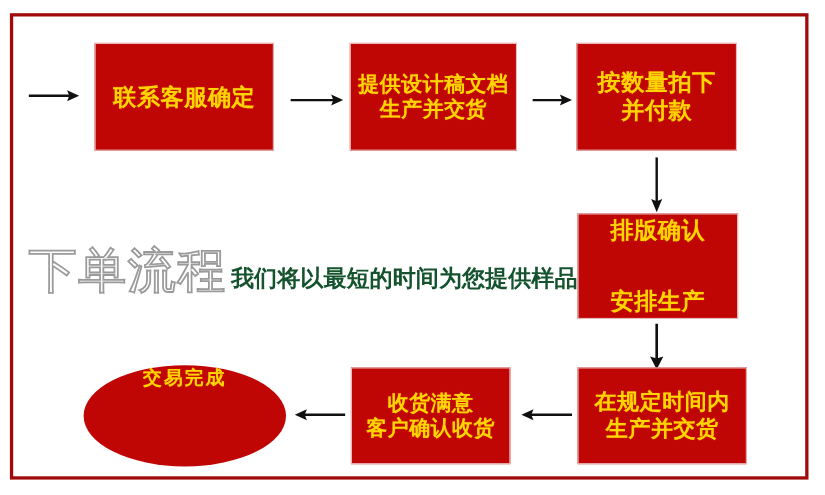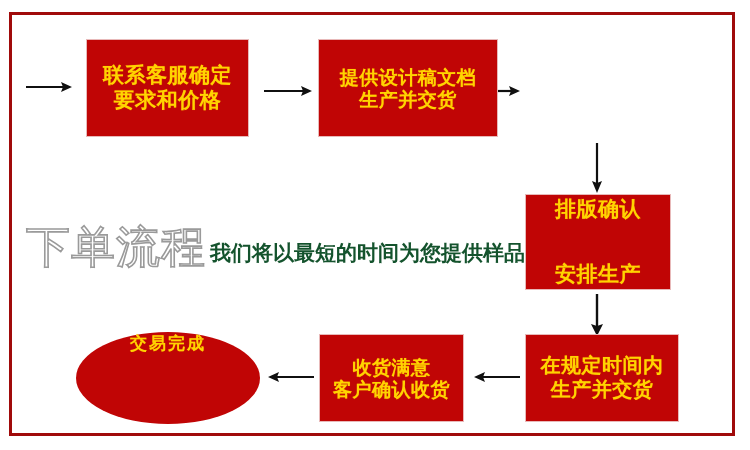--- a/index.html
+++ b/index.html
@@ -73,21 +73,21 @@
     justify-content: center;
     text-align: left;
     line-height: 1.18;
     letter-spacing: 0.5px;
     text-shadow: 0 0 1px rgba(255,170,0,0.55);
   }
   .box .ln { display: block; white-space: nowrap; }
 
   
   #box-contact       { left: 86px;  top: 39px;  width: 163px; height: 98px; font-size: 21px; }
-  #box-design        { left: 318px; top: 39px;  width: 180px; height: 98px; font-size: 19px; }
+  #box-design        { left: 318px; top: 39px;  width: 152px; height: 98px; font-size: 19px; }
   #box-order-pay     { left: 524px; top: 39px;  width: 146px; height: 98px; font-size: 21px; }
   #box-layout-prod   { left: 525px; top: 194px; width: 146px; height: 96px; font-size: 21px; gap: 40px; }
   #box-deliver       { left: 525px; top: 334px; width: 154px; height: 88px; font-size: 20px; }
   #box-receive       { left: 319px; top: 334px; width: 145px; height: 88px; font-size: 19px; }
 
   
   #ellipse-done {
     position: absolute;
     left: 76px;
     top: 332px;
@@ -199,28 +199,31 @@
 
   <div class="arrow" id="arrow-6-done">
     <svg width="46" height="18" viewBox="0 0 46 18">
       <line x1="46" y1="9" x2="8" y2="9" stroke="#101010" stroke-width="2.2"></line>
       <polygon points="0,9 11,4 9,9 11,14" fill="#101010"></polygon>
     </svg>
   </div>
 
   <div class="box" id="box-contact">
     <span class="ln">联系客服确定</span>
-    <span class="ln">要求和价格</span>
   </div>
 
   <div class="box" id="box-design">
     <span class="ln">提供设计稿文档</span>
     <span class="ln">生产并交货</span>
   </div>
 
+  <div class="box" id="box-order-pay">
+    <span class="ln">按数量拍下</span>
+    <span class="ln">并付款</span>
+  </div>
 
   <div class="box" id="box-layout-prod">
     <span class="ln">排版确认</span>
     <span class="ln">安排生产</span>
   </div>
 
   <div class="box" id="box-receive">
     <span class="ln">收货满意</span>
     <span class="ln">客户确认收货</span>
   </div>

